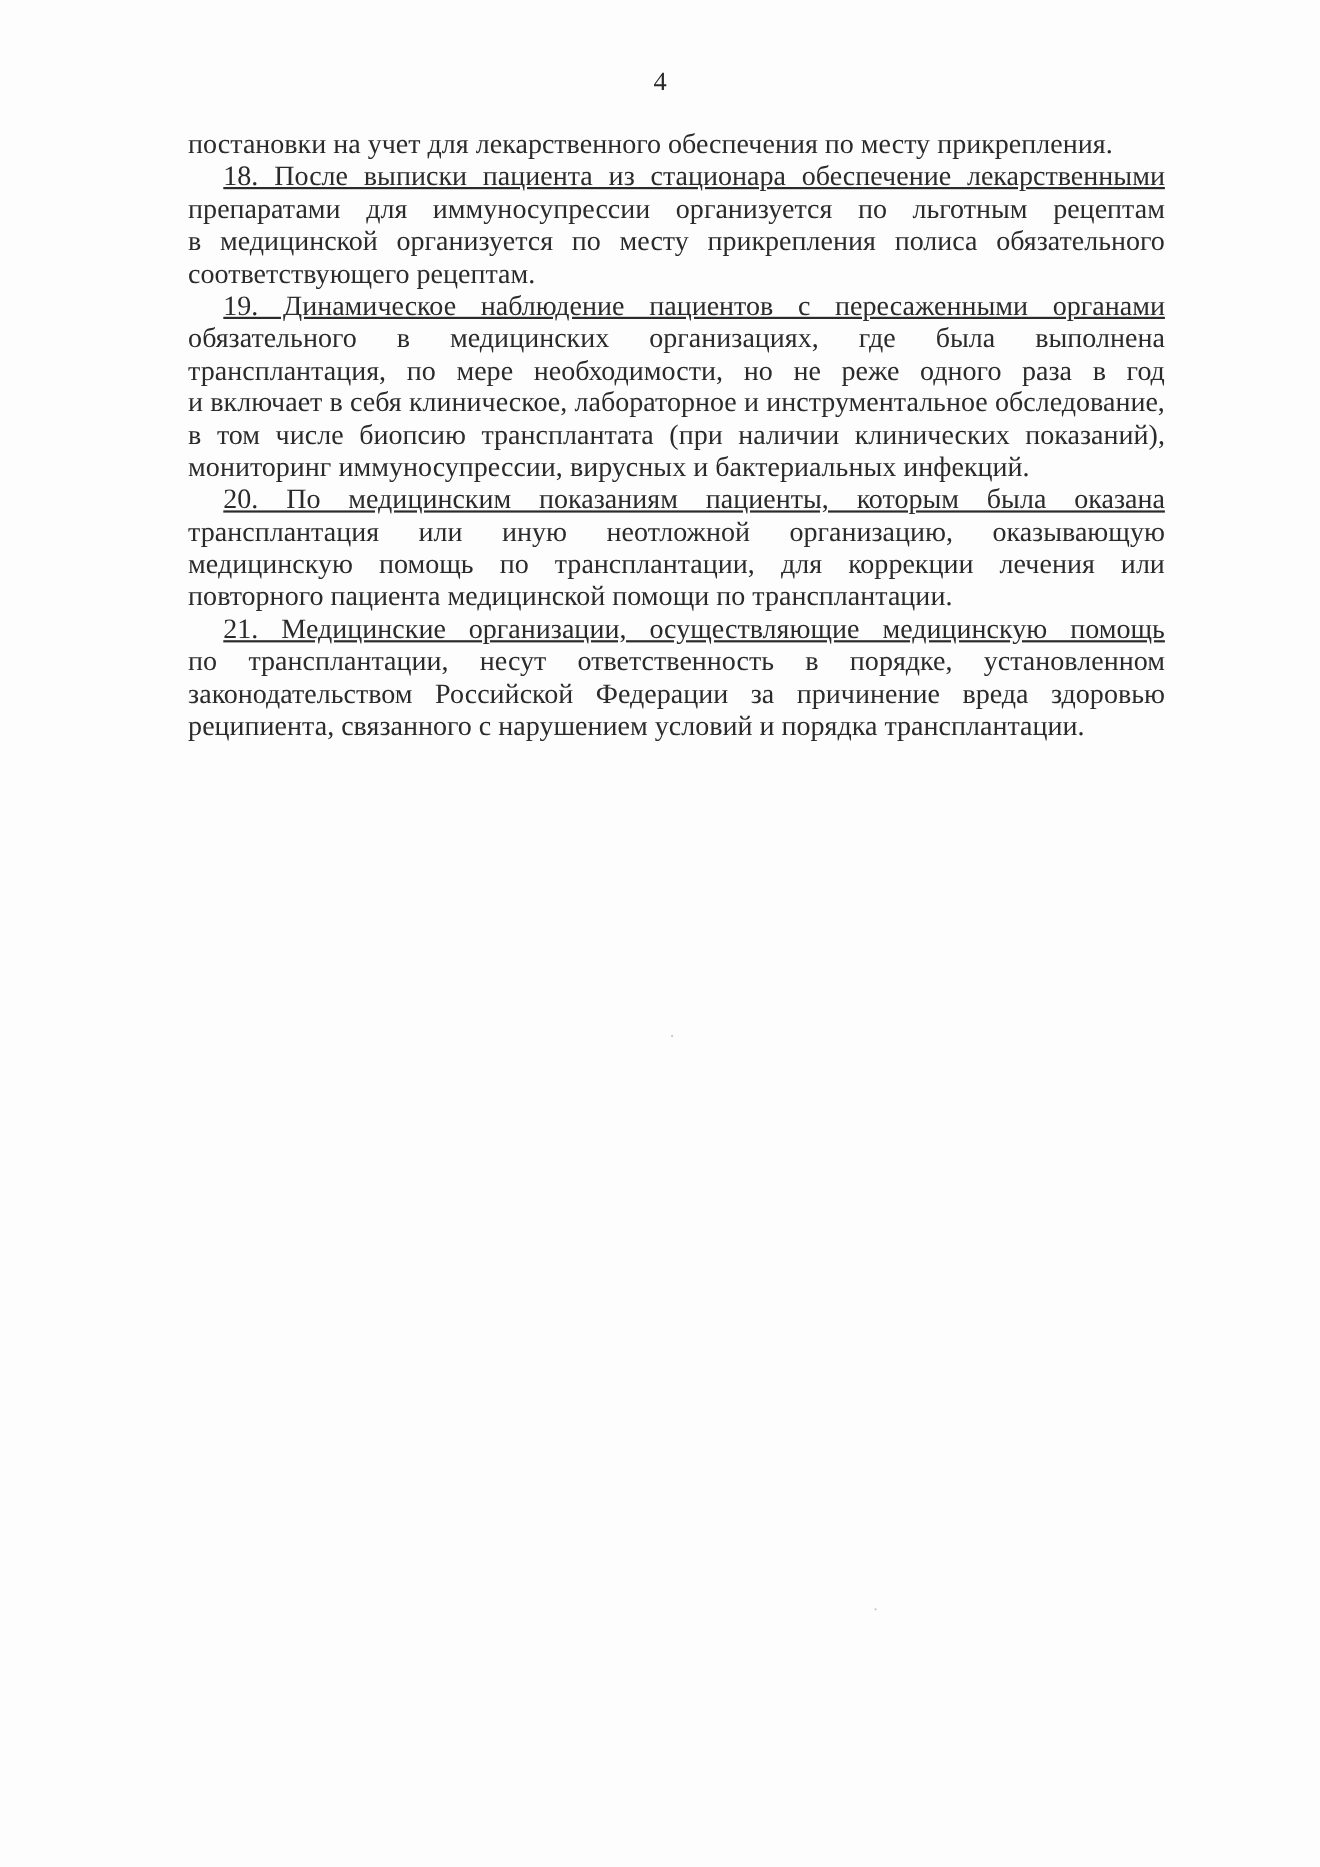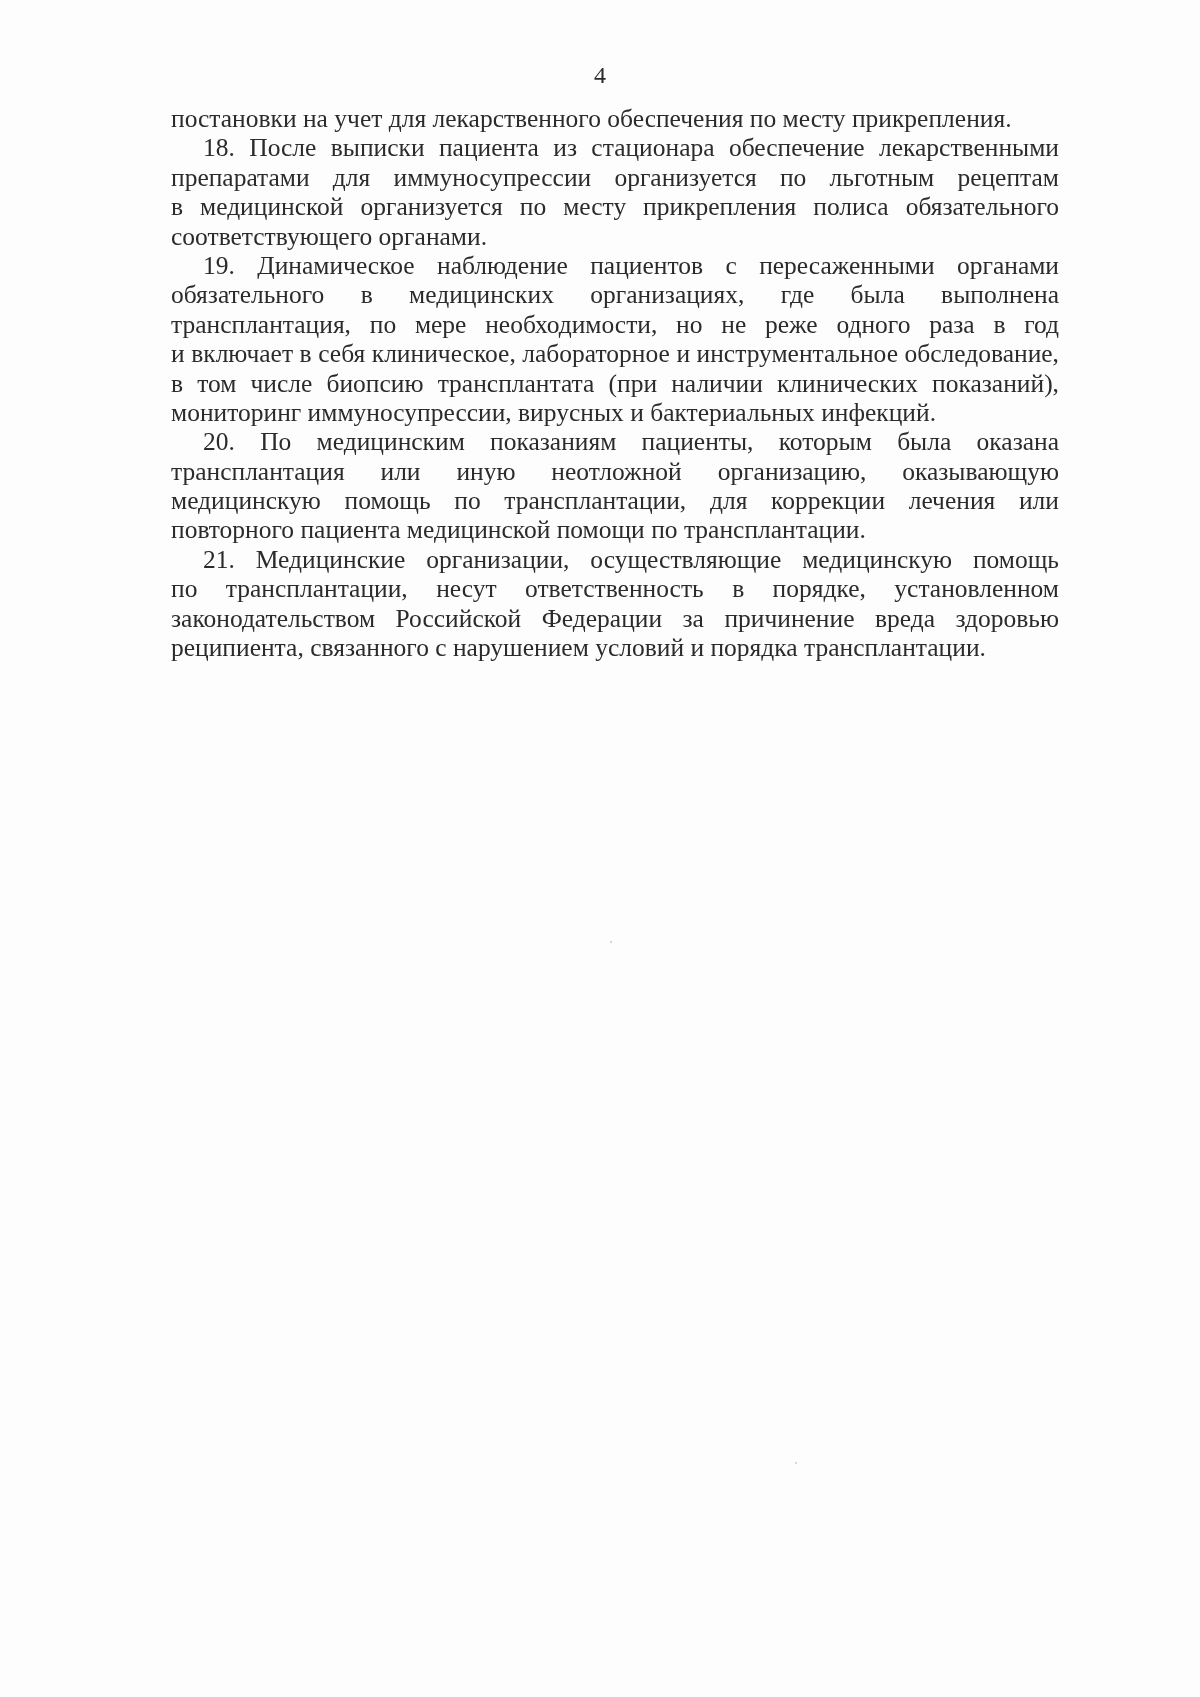--- a/index.html
+++ b/index.html
@@ -3,49 +3,49 @@
 <meta charset="utf-8">
 <style>
   html, body { margin: 0; padding: 0; background: #ffffff; }
   body { width: 1200px; height: 1697px; position: relative; overflow: hidden; }
   .page { position: absolute; left: 0; top: 0; width: 1200px; height: 1697px; background: #fdfdfd; }
   .page-number {
     position: absolute; left: 0; width: 1200px; top: 62px; text-align: center;
     font-family: "Liberation Serif", serif; font-size: 24px; color: #2a2a2a;
   }
   .body-text {
-    position: absolute; left: 171px; top: 104px; width: 888px;
+    position: absolute; left: 171px; top: 116px; width: 888px;
     font-family: "Liberation Serif", serif; font-size: 25.5px; color: #2b2b2b;
     line-height: 29.4px;
   }
   .line {
     display: block; text-align: justify; text-align-last: justify;
     white-space: nowrap; height: 29.4px; overflow: visible;
   }
   .line.last { text-align-last: left; }
-  .line.indent { padding-left: 32px; }
+  .line.indent { padding-left: 32px; text-decoration: underline; }
   .para { margin: 0; }
   .speck { position: absolute; width: 2px; height: 2px; background: #c8c8c8; border-radius: 1px; }
 </style>
 </head>
 <body>
 
 <div class="page">
   <div class="page-number">4</div>
 
   <div class="body-text">
     <div class="para">
       <span class="line last">постановки на учет для лекарственного обеспечения по месту прикрепления.</span>
     </div>
 
     <div class="para">
       <span class="line indent">18. После выписки пациента из стационара обеспечение лекарственными</span>
       <span class="line">препаратами для иммуносупрессии организуется по льготным рецептам</span>
       <span class="line">в медицинской организуется по месту прикрепления полиса обязательного</span>
-      <span class="line last">соответствующего органами.</span>
+      <span class="line last">соответствующего рецептам.</span>
     </div>
 
     <div class="para">
       <span class="line indent">19. Динамическое наблюдение пациентов с пересаженными органами</span>
       <span class="line">обязательного в медицинских организациях, где была выполнена</span>
       <span class="line">трансплантация, по мере необходимости, но не реже одного раза в год</span>
       <span class="line">и включает в себя клиническое, лабораторное и инструментальное обследование,</span>
       <span class="line">в том числе биопсию трансплантата (при наличии клинических показаний),</span>
       <span class="line last">мониторинг иммуносупрессии, вирусных и бактериальных инфекций.</span>
     </div>

